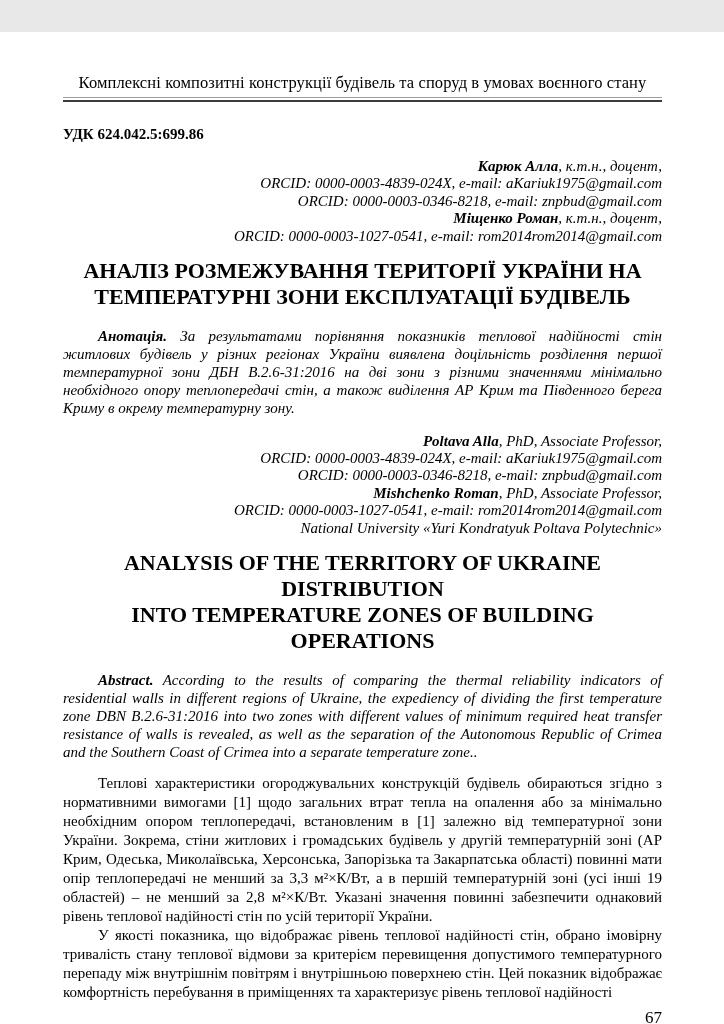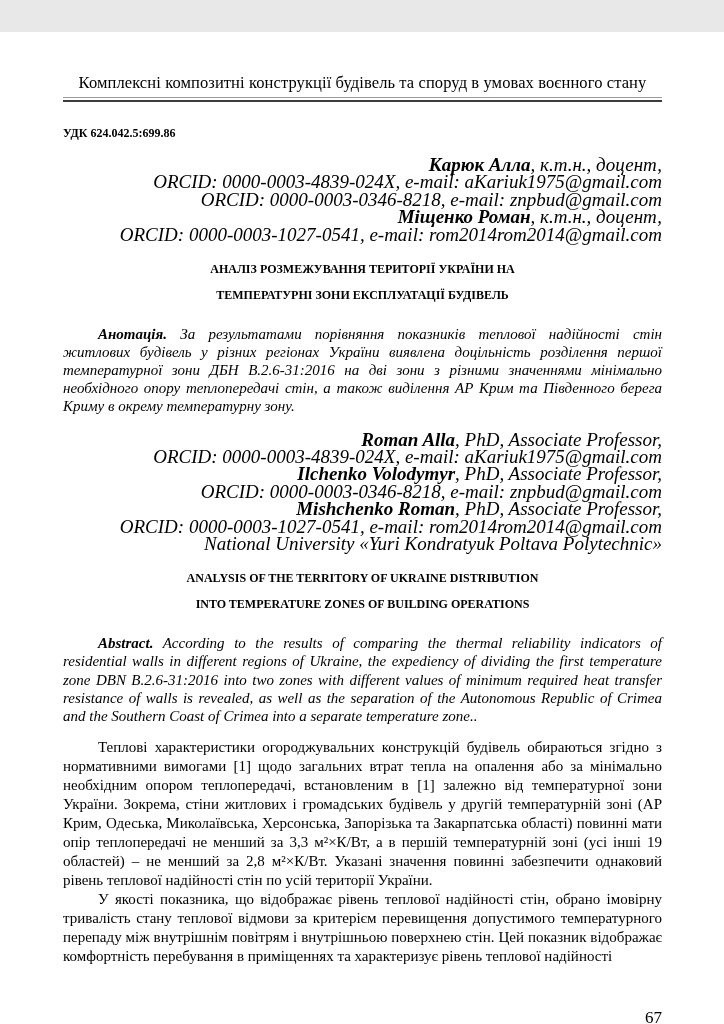--- a/index.html
+++ b/index.html
@@ -23,37 +23,37 @@
   }
   .head-rule {
     margin-top: 3px;
     height: 2px;
     border-top: 1px solid #9a9a9a;
     border-bottom: 2px solid #3c3c3c;
   }
   .udc {
     margin-top: 24px;
     font-weight: bold;
-    font-size: 12px;
+    font-size: 15px;
   }
   .authors {
     margin-top: 15px;
     text-align: right;
     font-style: italic;
-    font-size: 19px;
+    font-size: 15px;
     line-height: 17.4px;
   }
   .auth-line { margin: 0; }
   .auth-name { font-weight: bold; }
   .affiliation { margin: 0; }
   .paper-title {
     margin-top: 13px;
     text-align: center;
     font-weight: bold;
-    font-size: 12px;
+    font-size: 22px;
     line-height: 26px;
     white-space: pre-line;
   }
   .abstract-block {
     margin-top: 17px;
     font-size: 15px;
   }
   .abstract, .keywords {
     margin: 0;
     text-align: justify;
@@ -100,23 +100,22 @@
   </div>
 
   <div class="paper-title">АНАЛІЗ РОЗМЕЖУВАННЯ ТЕРИТОРІЇ УКРАЇНИ НА
 ТЕМПЕРАТУРНІ ЗОНИ ЕКСПЛУАТАЦІЇ БУДІВЕЛЬ</div>
 
   <div class="abstract-block">
     <p class="abstract"><span class="lead-bold">Анотація.</span><span> За результатами порівняння показників теплової надійності стін житлових будівель у різних регіонах України виявлена доцільність розділення першої температурної зони ДБН В.2.6-31:2016 на дві зони з різними значеннями мінімально необхідного опору теплопередачі стін, а також виділення АР Крим та Південного берега Криму в окрему температурну зону.</span></p>
   </div>
 
   <div class="authors">
-    <p class="auth-line"><span class="auth-name">Roman Alla</span><span>, PhD, Associate Professor,</span></p>
+    <p class="auth-line"><span class="auth-name">Poltava Alla</span><span>, PhD, Associate Professor,</span></p>
     <p class="auth-line">ORCID: 0000-0003-4839-024X, e-mail: aKariuk1975@gmail.com</p>
-    <p class="auth-line"><span class="auth-name">Ilchenko Volodymyr</span><span>, PhD, Associate Professor,</span></p>
     <p class="auth-line">ORCID: 0000-0003-0346-8218, e-mail: znpbud@gmail.com</p>
     <p class="auth-line"><span class="auth-name">Mishchenko Roman</span><span>, PhD, Associate Professor,</span></p>
     <p class="auth-line">ORCID: 0000-0003-1027-0541, e-mail: rom2014rom2014@gmail.com</p>
     <p class="auth-line affiliation">National University «Yuri Kondratyuk Poltava Polytechnic»</p>
   </div>
 
   <div class="paper-title">ANALYSIS OF THE TERRITORY OF UKRAINE DISTRIBUTION
 INTO TEMPERATURE ZONES OF BUILDING OPERATIONS</div>
 
   <div class="abstract-block">

